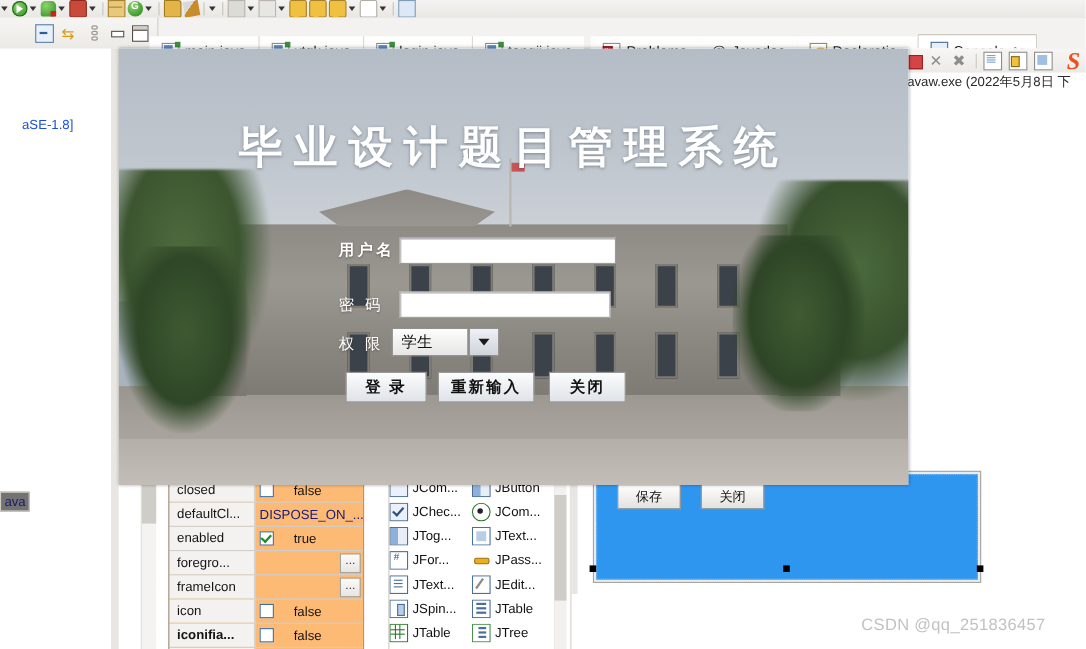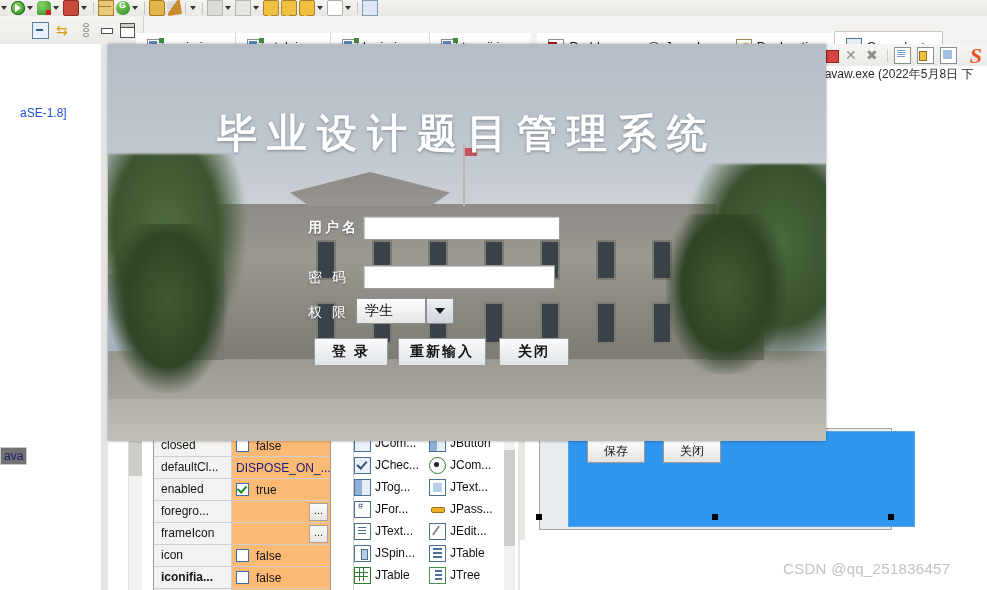--- a/index.html
+++ b/index.html
@@ -150,21 +150,21 @@
   }
   #prop-topline{position:absolute;left:45px;top:22px;width:176px;height:3px;background:#3d8ce0;}
   .prow{display:flex;height:21px;border-bottom:1px solid #cfcfcf;align-items:center;}
   .prow .pname{
     width:78px;height:21px;line-height:21px;padding-left:7px;box-sizing:border-box;
     font-size:12px;color:#141414;background:#f3f2f0;border-right:1px solid #cfcfcf;
     white-space:nowrap;overflow:hidden;
   }
   .prow.bold .pname{font-weight:bold;}
   .prow .pval{
-    flex:1;height:21px;display:flex;align-items:center;gap:7px;padding-left:4px;
+    flex:1;height:21px;display:flex;align-items:center;gap:18px;padding-left:4px;
     font-size:12px;color:#141414;white-space:nowrap;overflow:hidden;position:relative;
   }
   .pval .cbx{width:11px;height:11px;border:1px solid #3b6ea5;background:#fff;position:relative;flex:0 0 11px;}
   .pval .cbx.on:after{content:"";position:absolute;left:2px;top:0px;width:4px;height:7px;
     border:solid #1f8b1f;border-width:0 2px 2px 0;transform:rotate(42deg);}
   .pval .enumtext{color:#1a1a7a;}
   .pval .ellipsis-btn{
     position:absolute;right:2px;top:2px;width:17px;height:16px;
     background:linear-gradient(#fbfbfa,#e7e5e1);border:1px solid #a8a49c;
     font-size:11px;line-height:13px;text-align:center;color:#333;
@@ -212,21 +212,21 @@
   #pal-thumb{position:absolute;left:0;top:18px;width:11px;height:96px;background:#cfcdc8;}
   #pal-divider{position:absolute;left:410px;top:22px;width:7px;height:158px;background:#e8e6e2;}
 
   
   #design-outer{
     position:absolute;left:431px;top:18px;width:353px;height:102px;
     border:1px solid #a8a4a0;background:#e9ecef;padding:3px;box-sizing:border-box;
   }
   #design-inner{
     position:absolute;left:434px;top:21px;width:347px;height:96px;
-    background:#2f96f0;border:1px dotted #7fb7e8;box-sizing:border-box;margin-left:26px;
+    background:#2f96f0;border:1px dotted #7fb7e8;box-sizing:border-box;
   }
   .d-btn{
     position:absolute;height:21px;min-width:56px;
     background:linear-gradient(#fefefe,#e3e2df);border:1px solid #9b9b97;
     font-size:12px;color:#111;display:flex;align-items:center;justify-content:center;
   }
   .handle{position:absolute;width:6px;height:6px;background:#000;}
 
   
   #app-window{

